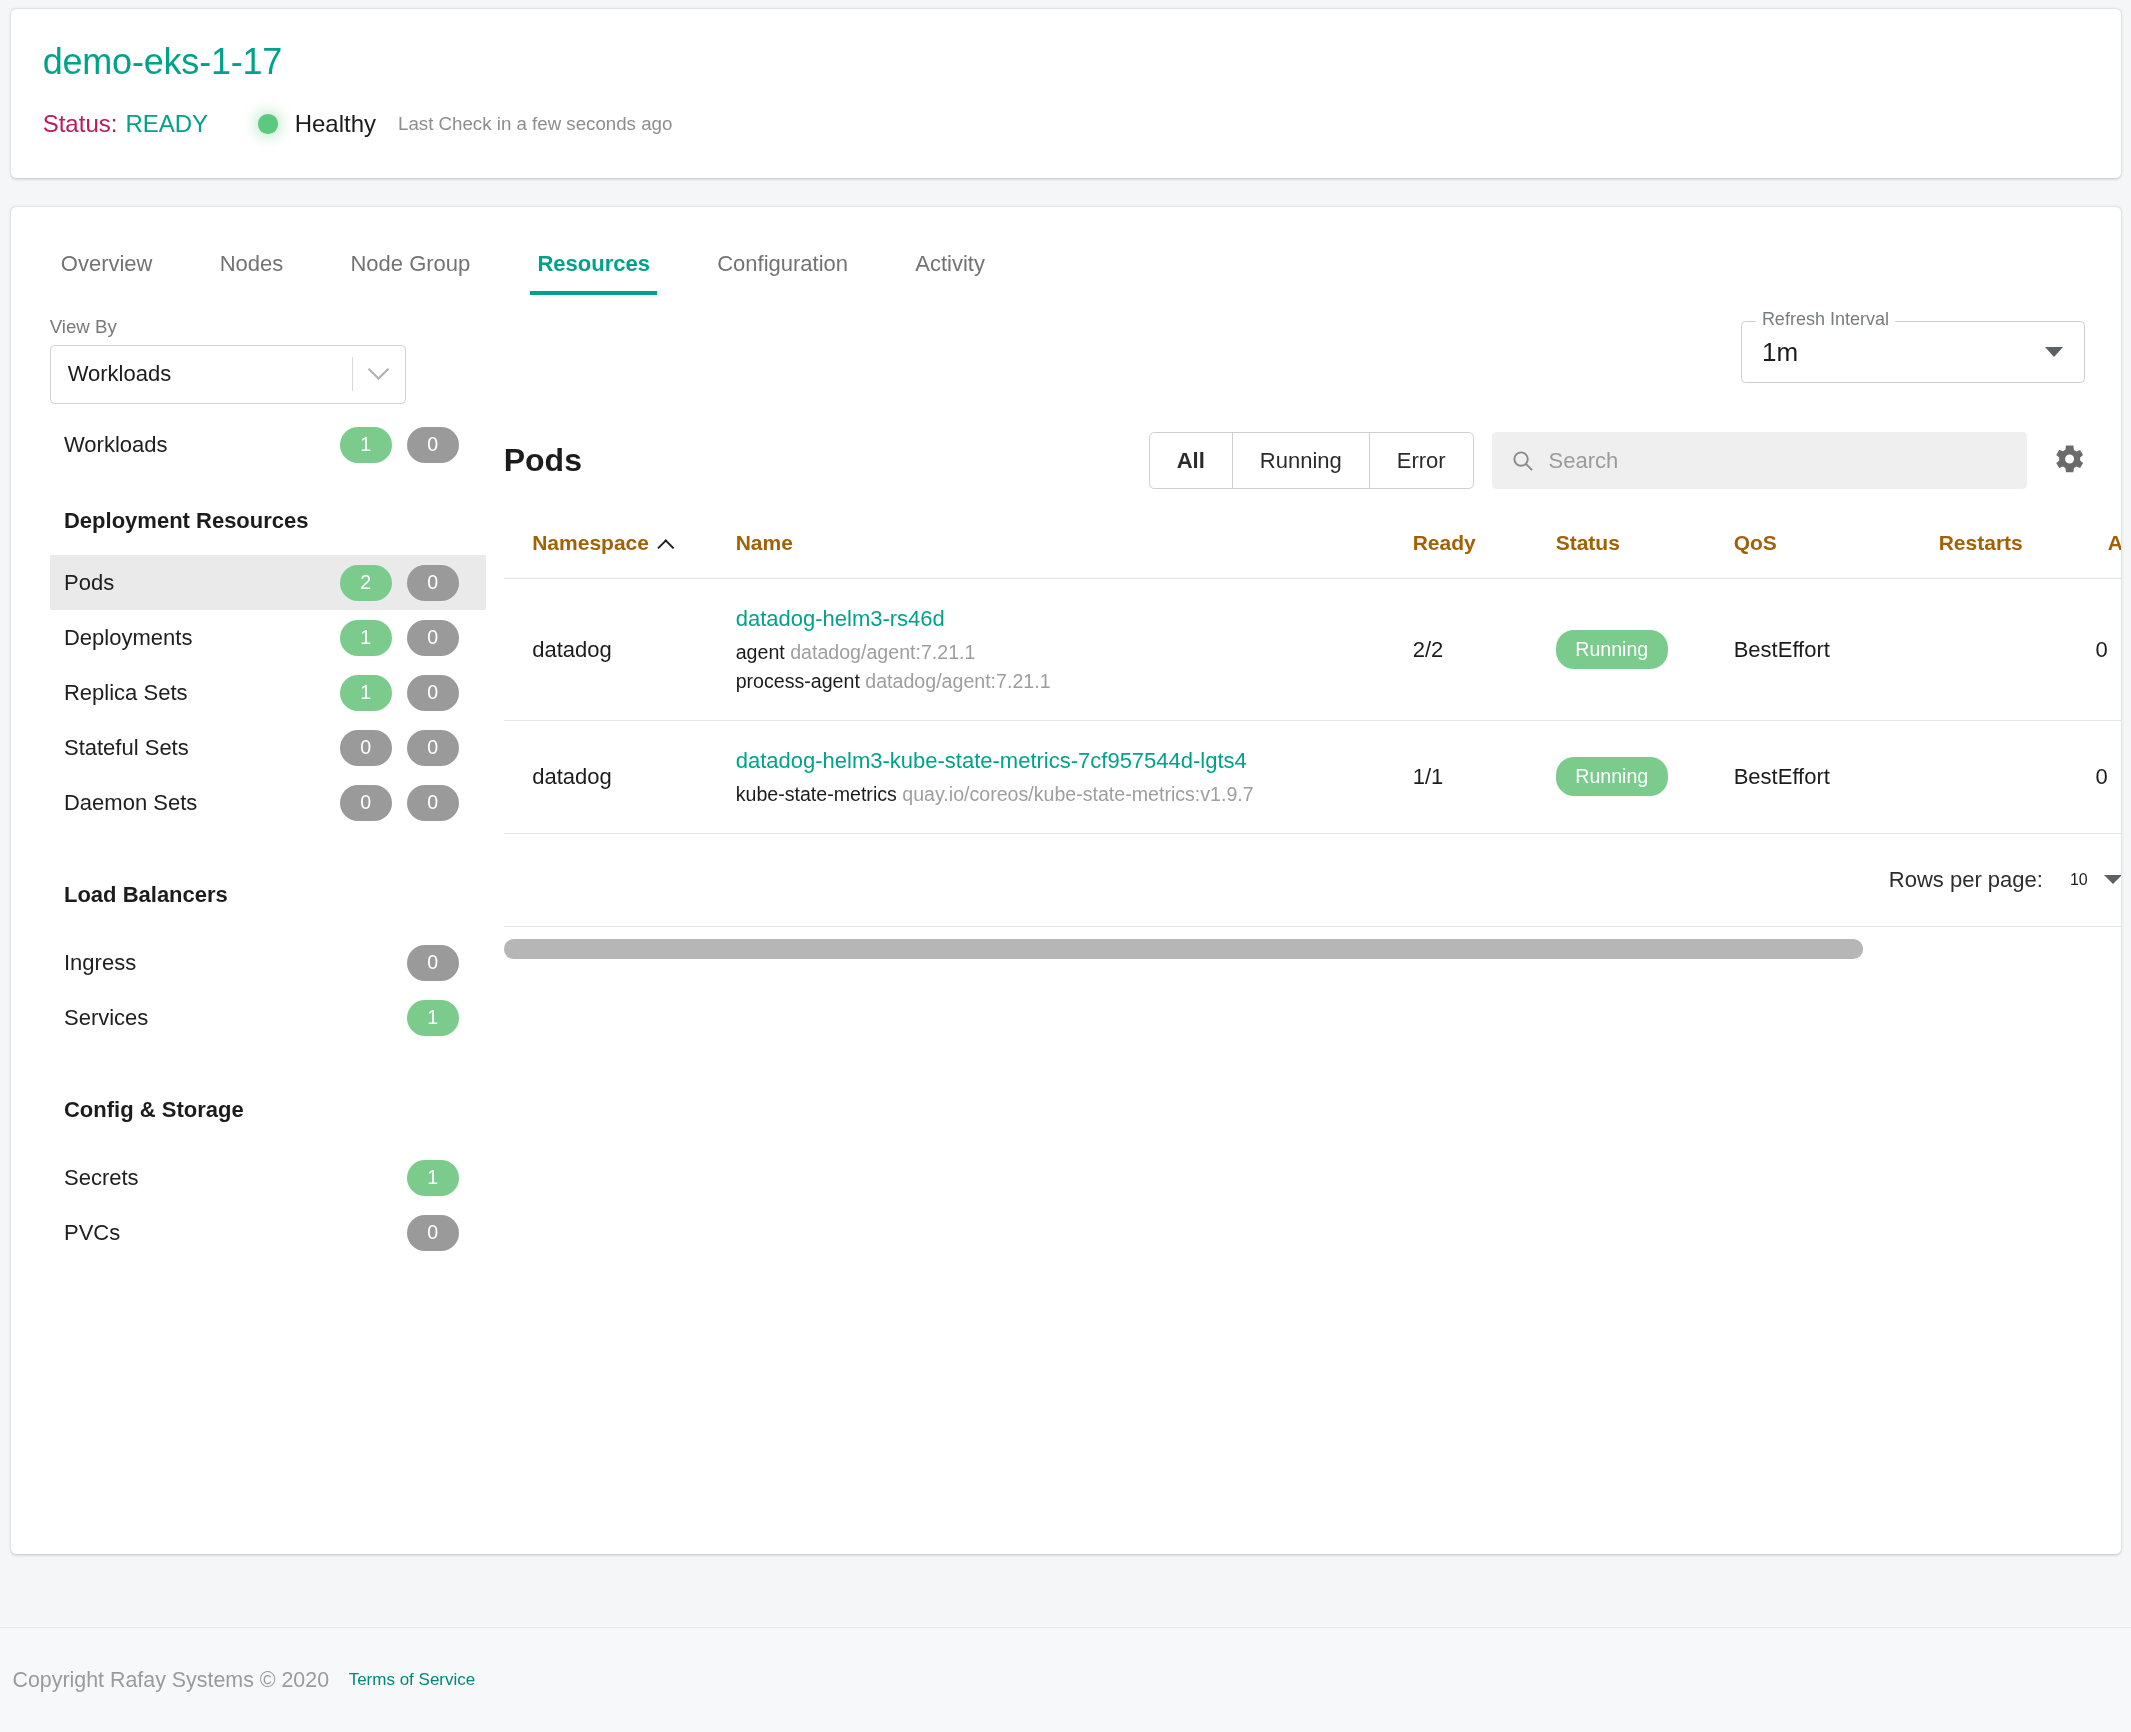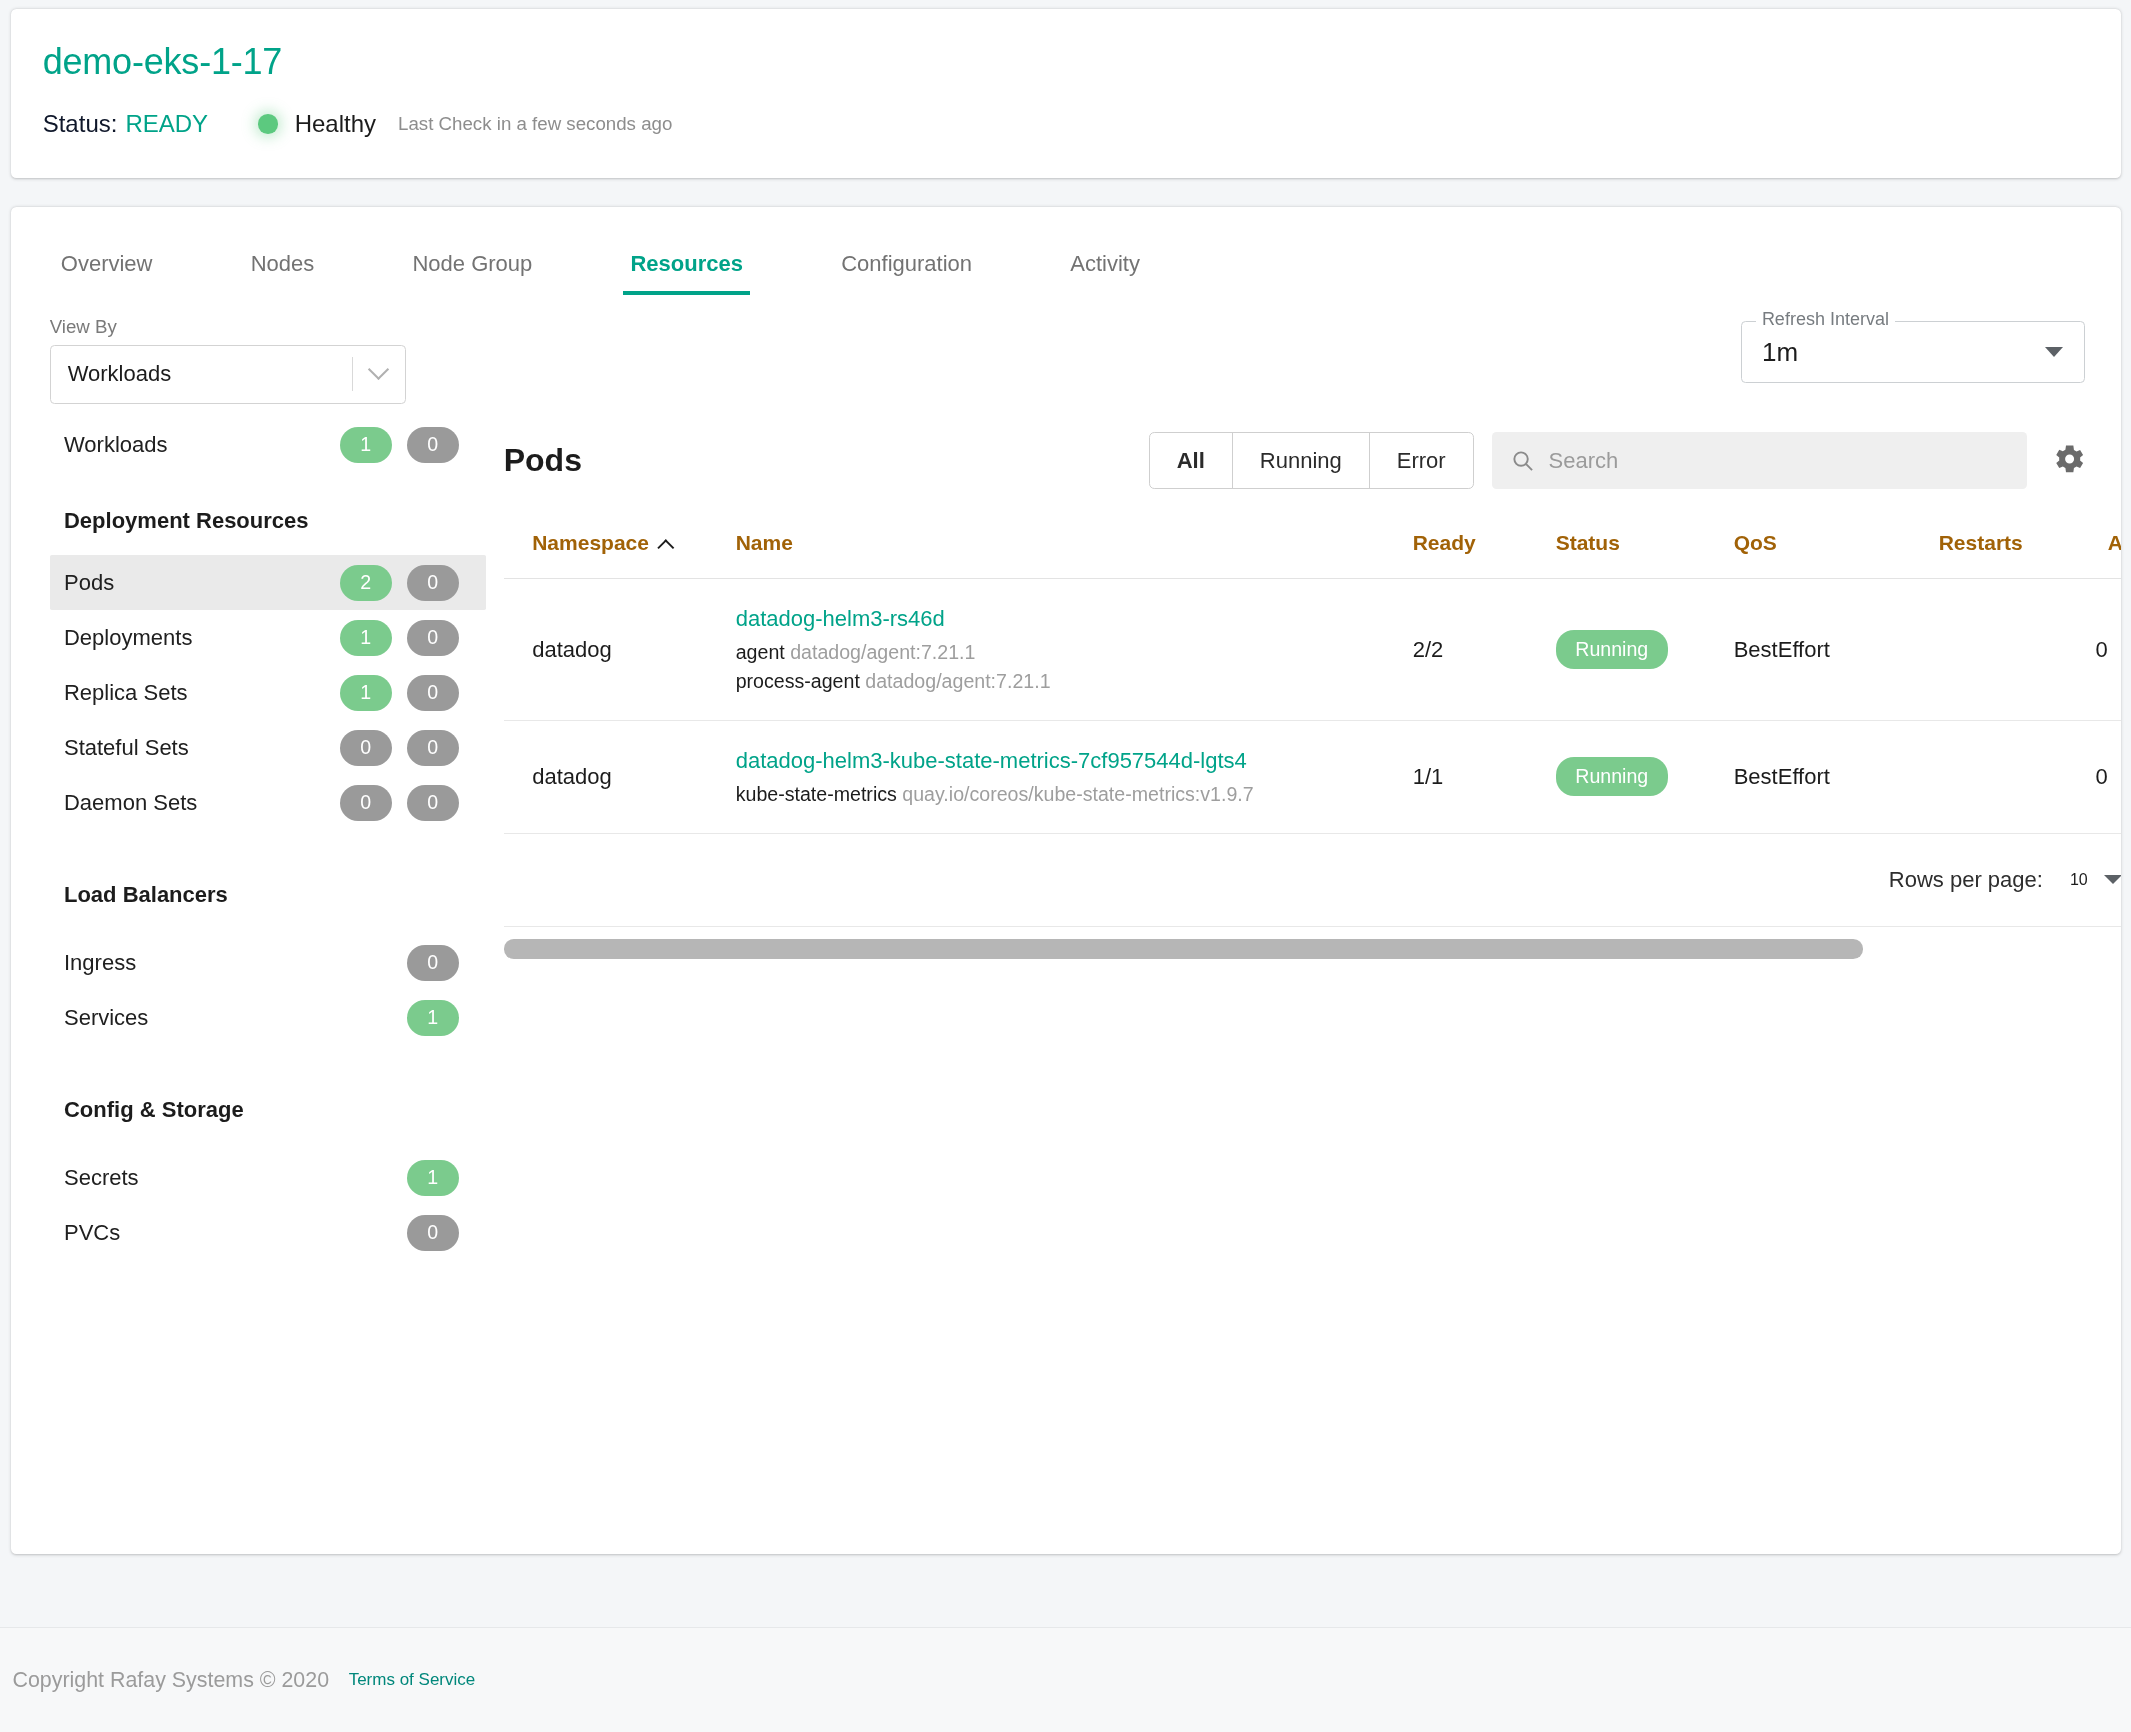--- a/index.html
+++ b/index.html
@@ -39,21 +39,21 @@
     letter-spacing: -0.2px;
     margin-top: 7.1px;
   }
   .status-line {
     display: flex;
     align-items: center;
     margin-top: 27px;
   }
   .status-label {
     font-size: 24px;
-    color: #0f172a;
+    color: #be185d;
     font-weight: 400;
   }
   .status-value {
     font-size: 24px;
     color: #00a389;
     margin-left: 8px;
   }
   .health-wrap {
     display: flex;
     align-items: center;
@@ -84,21 +84,20 @@
     overflow: hidden;
   }
 
   
   .tabs {
     display: flex;
     align-items: flex-end;
     height: 89px;
     padding: 0 43px;
     border-bottom: 0.9px solid #ffffff;
-    gap: 31px;
   }
   .tab {
     font-size: 22px;
     color: #737373;
     padding: 0 7.1px 18px 7.1px;
     margin-right: 53px;
     position: relative;
     cursor: pointer;
     white-space: nowrap;
   }

